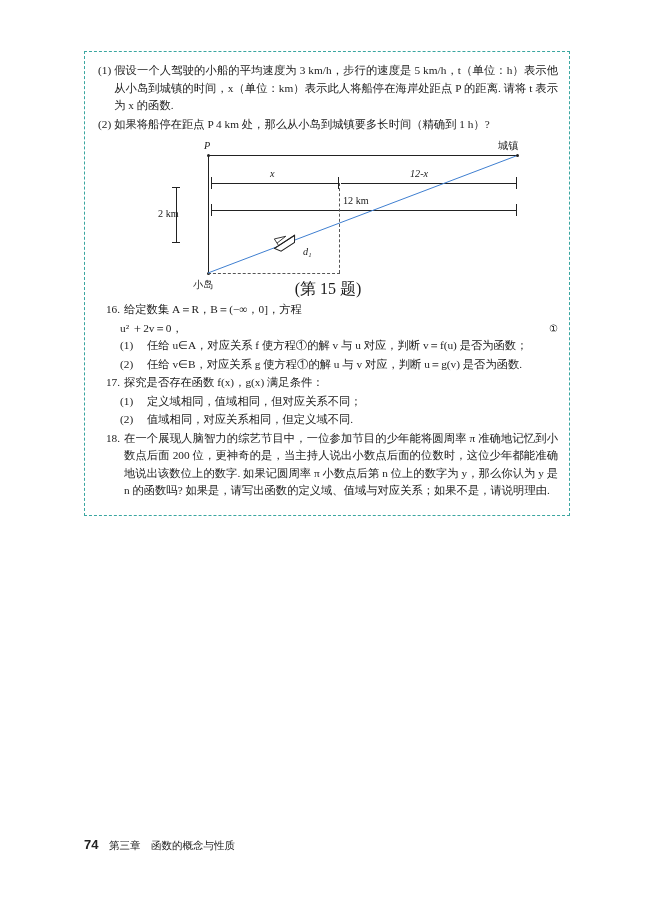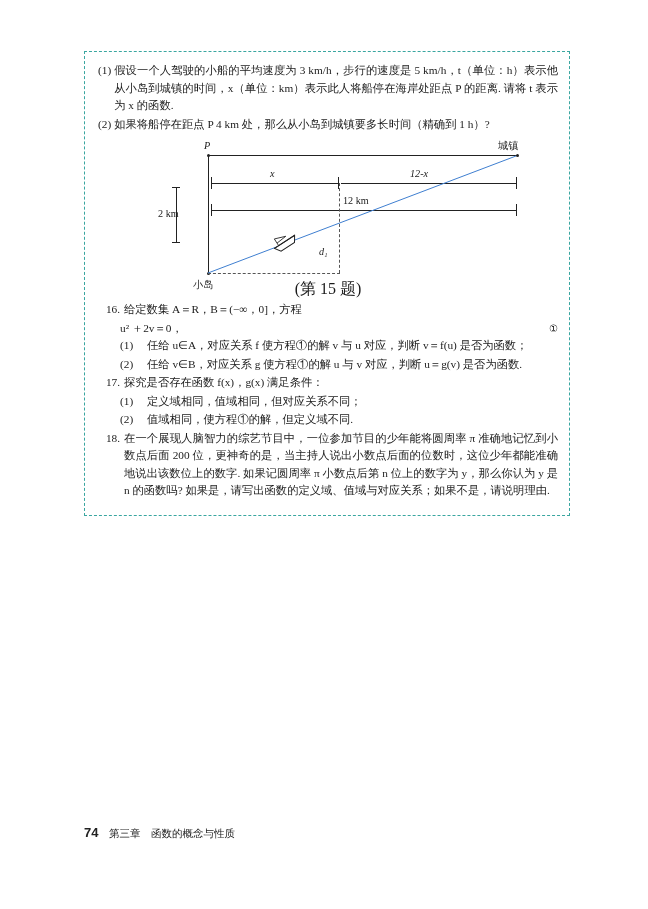--- a/index.html
+++ b/index.html
@@ -109,21 +109,21 @@
     border-radius: 50%;
   }
   .caption {
     text-align: center;
     font-size: 16px;
     margin-top: 2px;
   }
   .footer {
     position: absolute;
     left: 84px;
-    bottom: 68px;
+    bottom: 56px;
     font-size: 10.5px;
     color: #222;
   }
   .footer .pg {
     font-weight: bold;
     font-size: 13px;
     margin-right: 8px;
     font-family: "Liberation Sans", sans-serif;
   }
   .footer .ch {
@@ -194,21 +194,21 @@
 
       <svg style="position:absolute; left:0; top:0; width:460px; height:162px;">
         <line x1="110" y1="138" x2="418" y2="21" stroke="#3f7fd0" stroke-width="1"></line>
       </svg>
 
       <svg class="boat" style="left:173px; top:98px;" width="26" height="16" viewBox="0 0 26 16">
         <path d="M1 9 L25 9 L21 15 L5 15 Z" fill="#ffffff" stroke="#222" stroke-width="1"></path>
         <path d="M1 9 L25 9" stroke="#222" stroke-width="1"></path>
         <path d="M6 9 L6 1 L17 5 L6 6" fill="#ffffff" stroke="#222" stroke-width="0.8"></path>
       </svg>
-      <div class="fig-label it" style="left:221px; top:111px;">d₁</div>
+      <div class="fig-label it" style="left:205px; top:111px;">d₁</div>
 
       <div class="caption" style="position:absolute; left:0; top:142px; width:460px;">(第 15 题)</div>
     </div>
 
     <div class="item" style="margin-top:4px;">
       <div class="num n16">16.</div>
       <div class="body-txt">给定数集 A＝R，B＝(−∞，0]，方程</div>
     </div>
 
     <div class="centered-eq" style="margin-left:22px; width:438px;">
@@ -231,21 +231,21 @@
       <div class="num n16">17.</div>
       <div class="body-txt">探究是否存在函数 f(x)，g(x) 满足条件：</div>
     </div>
     <div class="indent-block">
       <div class="item">
         <div class="num sub">(1)</div>
         <div class="body-txt">定义域相同，值域相同，但对应关系不同；</div>
       </div>
       <div class="item">
         <div class="num sub">(2)</div>
-        <div class="body-txt">值域相同，使方程①的解，但定义域不同.</div>
+        <div class="body-txt">值域相同，对应关系相同，但定义域不同.</div>
       </div>
     </div>
 
     <div class="item">
       <div class="num n16">18.</div>
       <div class="body-txt">在一个展现人脑智力的综艺节目中，一位参加节目的少年能将圆周率 π 准确地记忆到小数点后面 200 位，更神奇的是，当主持人说出小数点后面的位数时，这位少年都能准确地说出该数位上的数字. 如果记圆周率 π 小数点后第 n 位上的数字为 y，那么你认为 y 是 n 的函数吗? 如果是，请写出函数的定义域、值域与对应关系；如果不是，请说明理由.</div>
     </div>
 
   </div>
 

